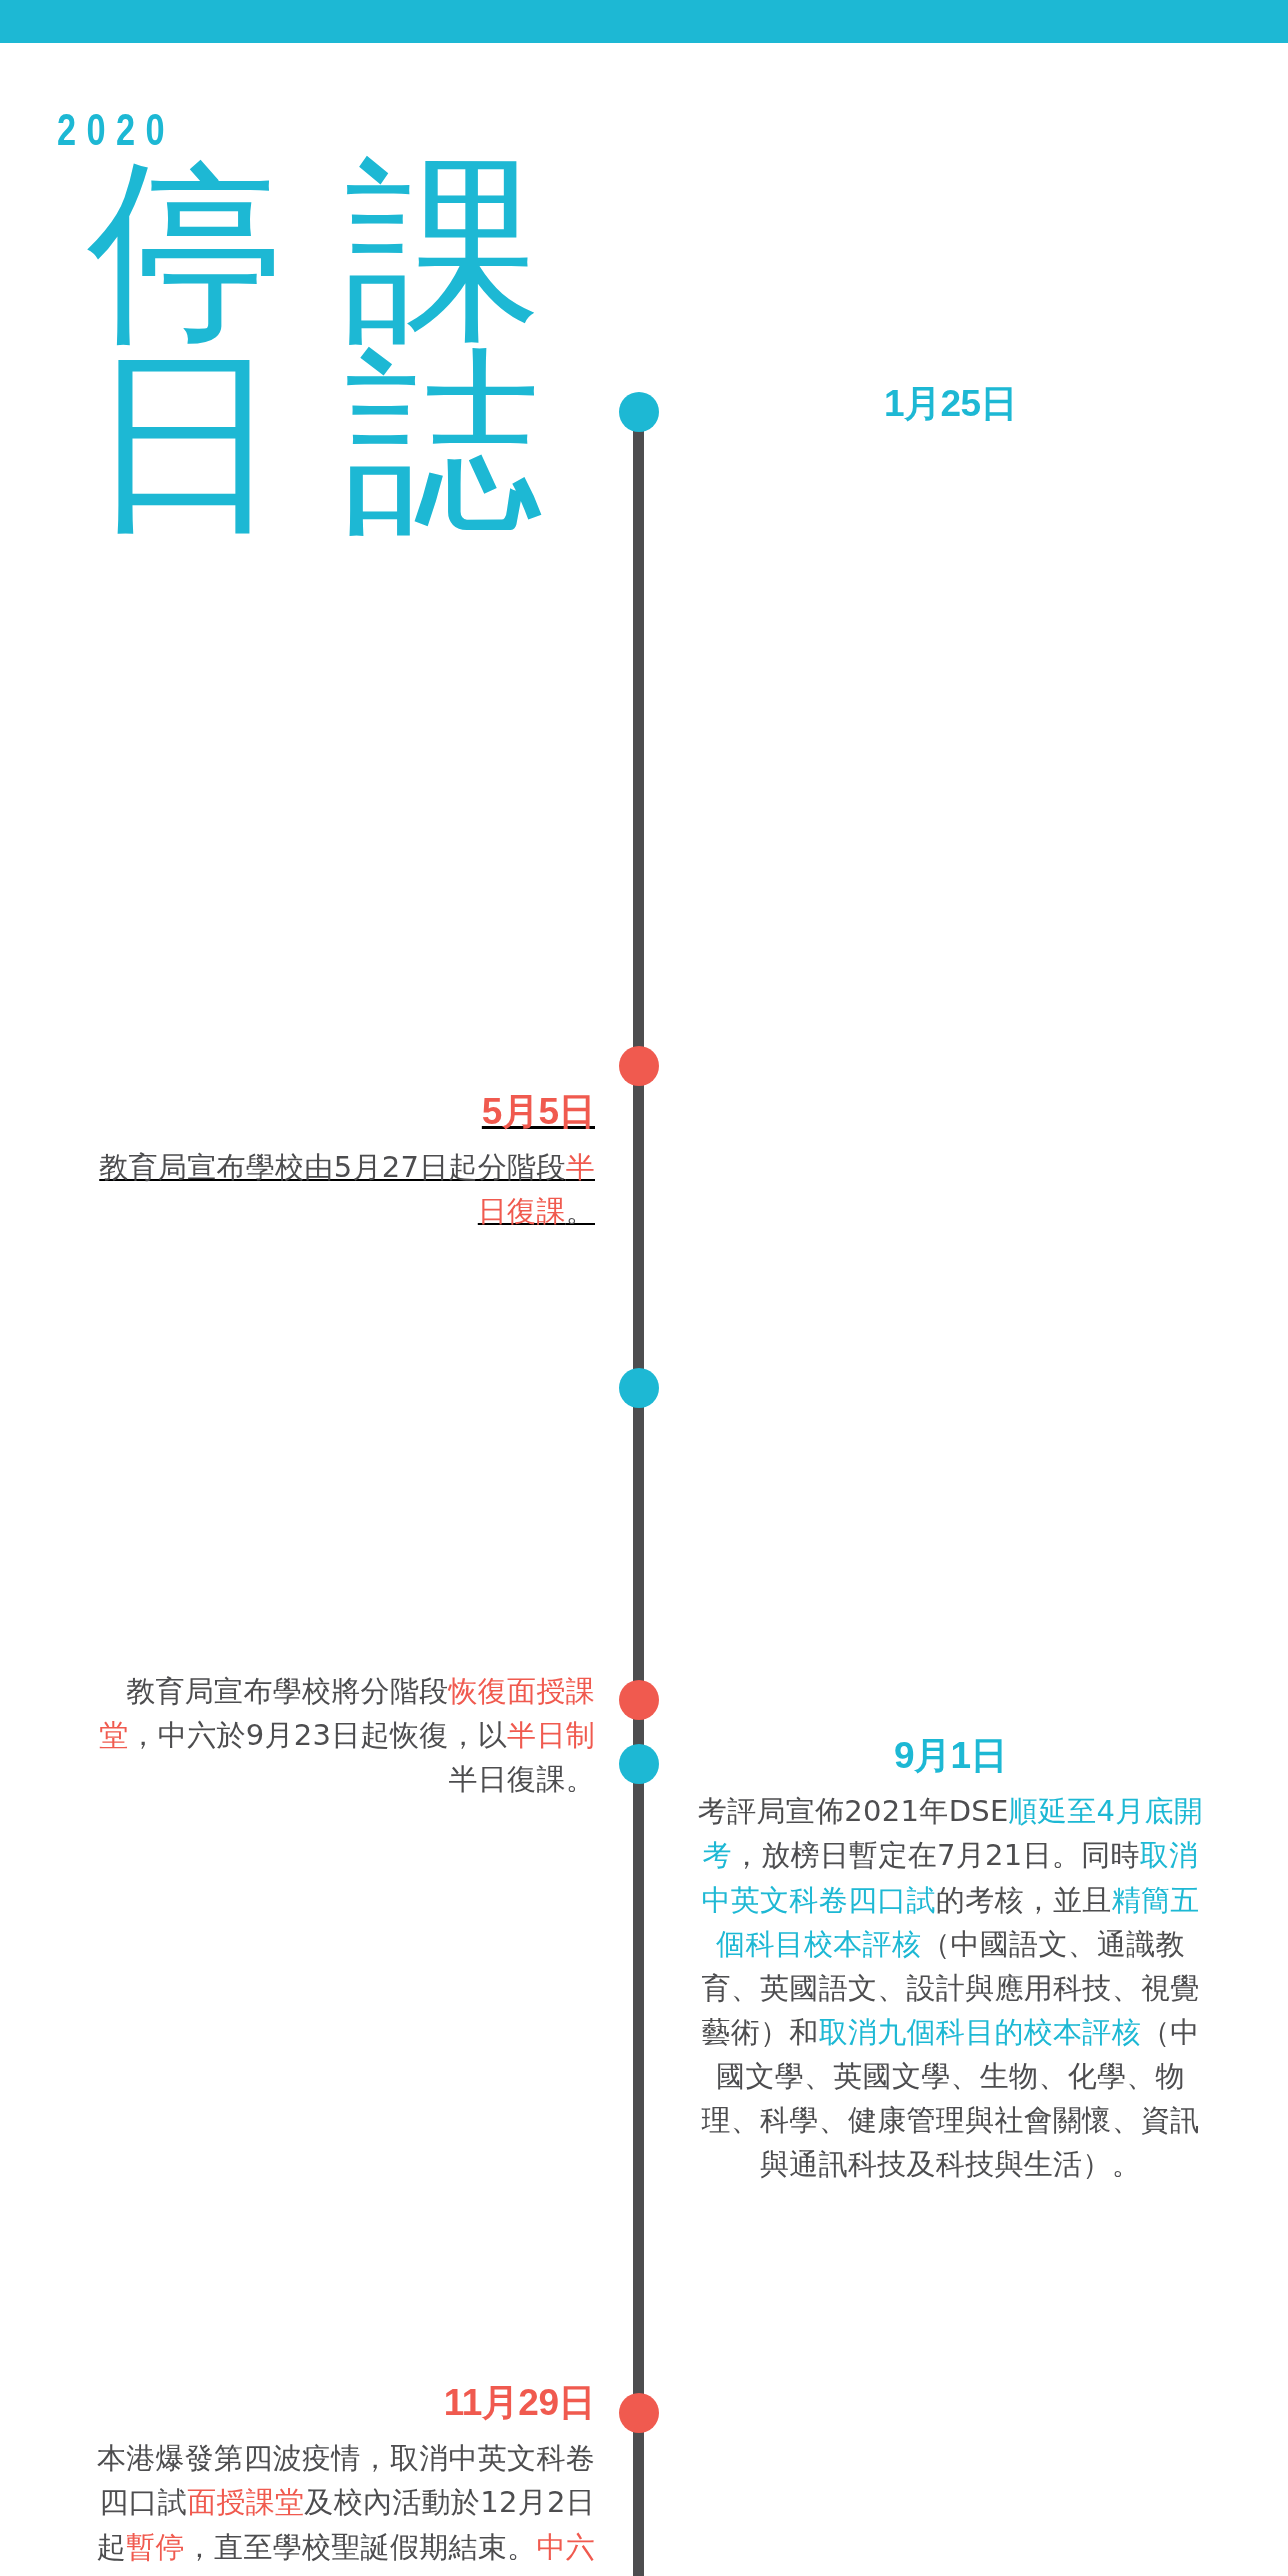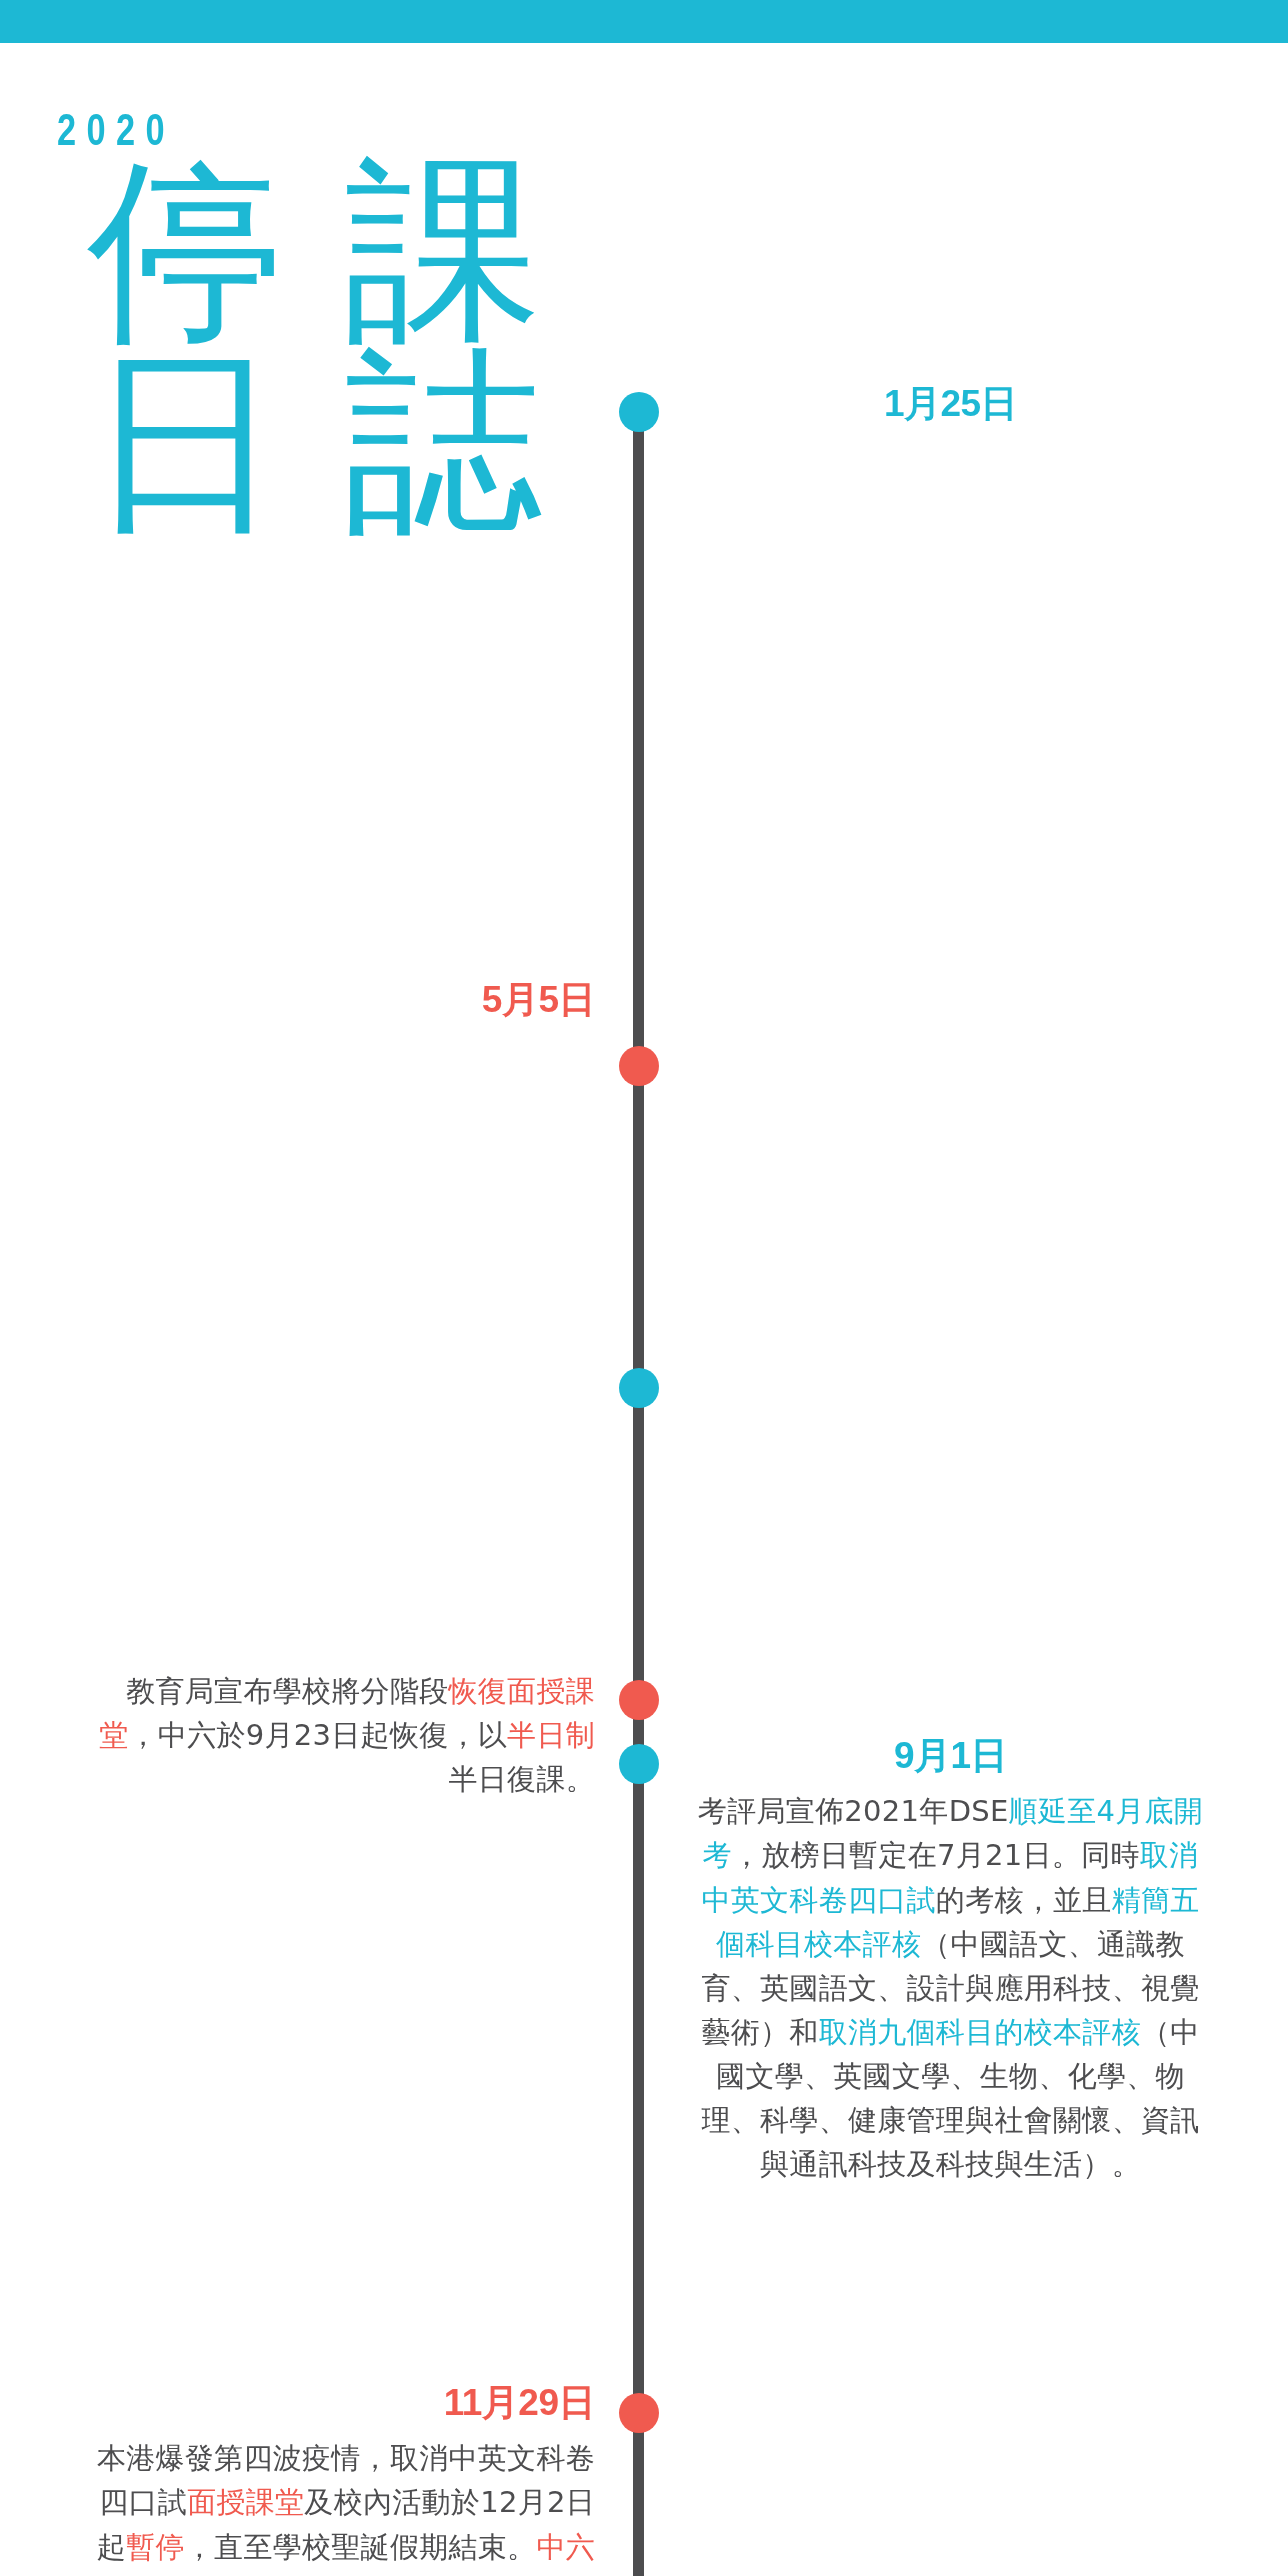--- a/index.html
+++ b/index.html
@@ -129,22 +129,23 @@
   </div>
 
   <div class="spine"></div>
 
   <div id="timeline-layer">
       <div class="dot cyan" style="top: 392px;"></div>
       <div class="entry right" style="top: 384px;">
         <div class="date cyan">1月25日</div>
       </div>
       <div class="dot red" style="top: 1046px;"></div>
-      <div class="entry left" style="top: 980px;">
+      <div class="entry left" style="top: 1092px; text-decoration: underline;">
         <div class="date red">5月5日</div>
+        <div class="body"><span>教育局宣布學校由5月27日起分階段</span><span class="hl-red">半日復課</span><span>。</span></div>
       </div>
       <div class="dot cyan" style="top: 1368px;"></div>
       <div class="entry right" style="top: 1360px;">
       </div>
       <div class="dot red" style="top: 1680px;"></div>
       <div class="entry left" style="top: 1669px;">
         <div class="body"><span>教育局宣布學校將分階段</span><span class="hl-red">恢復面授課堂</span><span>，中六於9月23日起恢復，以</span><span class="hl-red">半日制</span><span>半日復課。</span></div>
       </div>
       <div class="dot cyan" style="top: 1744px;"></div>
       <div class="entry right" style="top: 1736px;">

